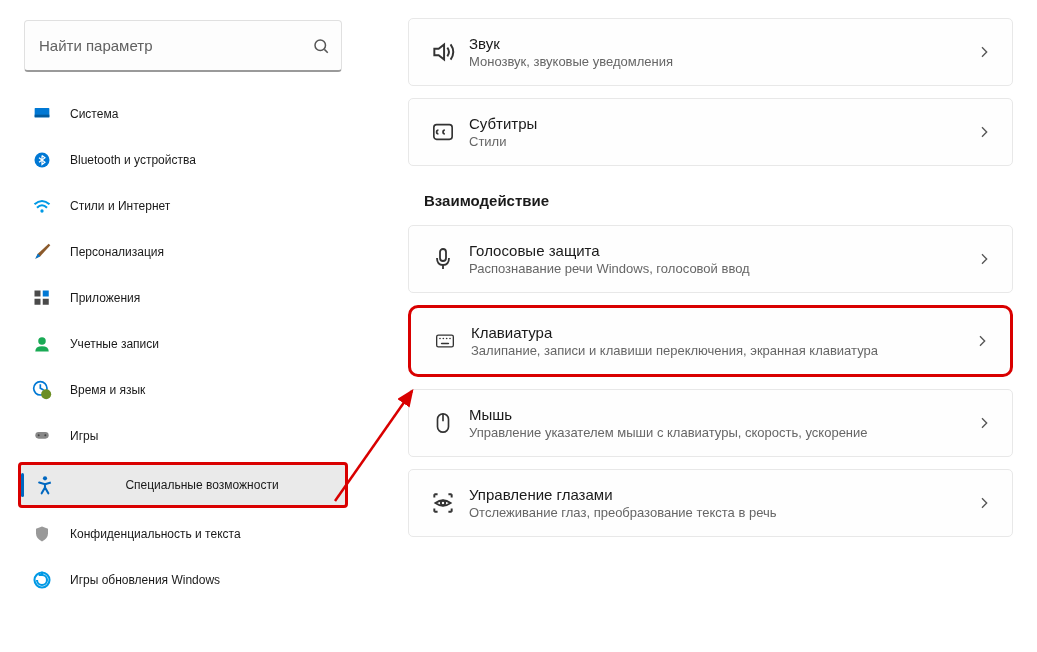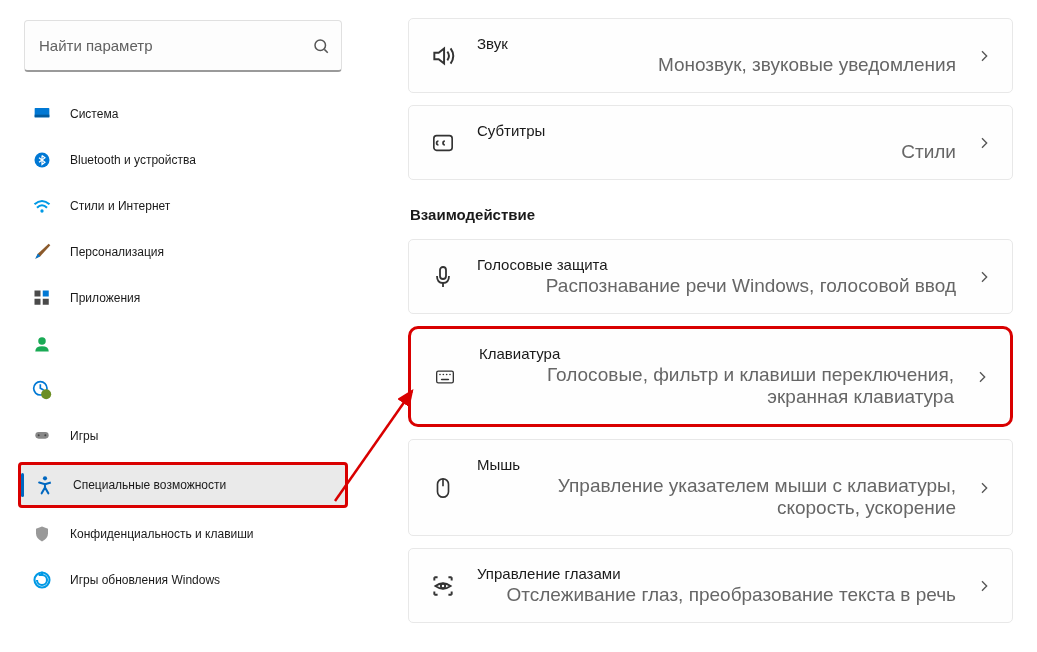--- a/index.html
+++ b/index.html
@@ -75,49 +75,50 @@
     padding: 18px 24px 0 48px;
     position: relative;
   }
   .card {
     background: #fefefe;
     border: 1px solid #e8e8e8;
     border-radius: 5px;
     padding: 16px 20px;
     display: flex;
     align-items: center;
-    gap: 20px;
+    gap: 12px;
     margin-bottom: 12px;
     cursor: pointer;
     position: relative;
   }
   .card-icon {
     width: 28px; height: 28px;
     display: flex; align-items: center; justify-content: center;
     color: #333;
     flex-shrink: 0;
   }
   .card-body { flex: 1; min-width: 0; }
   .card-title { font-size: 15px; color: #1a1a1a; }
-  .card-sub { font-size: 19px; color: #666; margin-top: 2px; text-align: right; }
+  .card-sub { font-size: 13px; color: #666; margin-top: 2px; }
   .chevron {
     width: 16px; height: 16px;
     color: #555;
     flex-shrink: 0;
   }
   .section-heading {
     font-size: 15px;
     font-weight: 600;
-    margin: 26px 0 16px 2px;
+    margin: 26px 0 16px 16px;
     color: #1a1a1a;
   }
   .highlight-card { border: 3px solid #d90000; border-radius: 10px; }
   .highlight-nav {
     border: 3px solid #d90000;
     border-radius: 4px;
+    text-align: center;
   }
   svg.arrow-annotation {
     position: absolute;
     pointer-events: none;
     overflow: visible;
   }
 </style>
 </head>
 <body>
 
@@ -181,29 +182,31 @@
       </span>
       <span class="nav-label">Приложения</span>
     </li>
     <li class="nav-item">
       <span class="nav-icon">
         <svg viewBox="0 0 24 24" width="18" height="18">
             <circle cx="12" cy="8" r="5" fill="#1aaa55"></circle>
             <path d="M3 22 Q3 15 12 15 Q21 15 21 22 Z" fill="#1aaa55"></path>
           </svg>
       </span>
+      <span class="nav-label">Учетные записи</span>
     </li>
     <li class="nav-item">
       <span class="nav-icon">
         <svg viewBox="0 0 24 24" width="20" height="20">
             <circle cx="10" cy="10" r="8" fill="none" stroke="#0078d4" stroke-width="2"></circle>
             <path d="M10 5 L10 10 L14 12" stroke="#0078d4" stroke-width="2" fill="none"></path>
             <circle cx="17" cy="17" r="6" fill="#6b8e23"></circle>
           </svg>
       </span>
+      <span class="nav-label">Время и язык</span>
     </li>
     <li class="nav-item">
       <span class="nav-icon">
         <svg viewBox="0 0 24 24" width="20" height="16">
             <rect x="2" y="6" width="20" height="10" rx="5" fill="#888"></rect>
             <circle cx="7" cy="11" r="1.5" fill="#444"></circle>
             <circle cx="17" cy="11" r="1.5" fill="#444"></circle>
           </svg>
       </span>
       <span class="nav-label">Игры</span>
@@ -216,21 +219,21 @@
           </svg>
       </span>
       <span class="nav-label">Специальные возможности</span>
     </li>
     <li class="nav-item">
       <span class="nav-icon">
         <svg viewBox="0 0 24 24" width="18" height="20">
             <path d="M12 2 L20 5 L20 11 Q20 18 12 22 Q4 18 4 11 L4 5 Z" fill="#999"></path>
           </svg>
       </span>
-      <span class="nav-label">Конфиденциальность и клавиши</span>
+      <span class="nav-label">Конфиденциальность и текста</span>
     </li>
     <li class="nav-item">
       <span class="nav-icon">
         <svg viewBox="0 0 24 24" width="20" height="20">
             <circle cx="12" cy="12" r="9" fill="none" stroke="#0099e5" stroke-width="2.5"></circle>
             <path d="M12 6 A6 6 0 1 1 6 12" fill="none" stroke="#0099e5" stroke-width="2.5"></path>
             <path d="M8 6 L12 6 L12 2" fill="none" stroke="#0099e5" stroke-width="2.5"></path>
           </svg>
       </span>
       <span class="nav-label">Игры обновления Windows</span>
@@ -305,21 +308,21 @@
         <rect x="2" y="5" width="20" height="14" rx="2"></rect>
         <line x1="6" y1="9" x2="6" y2="9" stroke-linecap="round" stroke-width="2"></line>
         <line x1="10" y1="9" x2="10" y2="9" stroke-linecap="round" stroke-width="2"></line>
         <line x1="14" y1="9" x2="14" y2="9" stroke-linecap="round" stroke-width="2"></line>
         <line x1="18" y1="9" x2="18" y2="9" stroke-linecap="round" stroke-width="2"></line>
         <line x1="8" y1="15" x2="16" y2="15" stroke-linecap="round" stroke-width="2"></line>
       </svg>
     </span>
     <div class="card-body">
       <div class="card-title">Клавиатура</div>
-      <div class="card-sub">Голосовые, фильтр и клавиши переключения, экранная клавиатура</div>
+      <div class="card-sub">Залипание, записи и клавиши переключения, экранная клавиатура</div>
     </div>
     <span class="chevron">
       <svg viewBox="0 0 24 24" fill="none" stroke="currentColor" stroke-width="2">
           <path d="M9 5 L16 12 L9 19"></path>
         </svg>
     </span>
   </div>
 
   <div class="card">
     <span class="card-icon">

